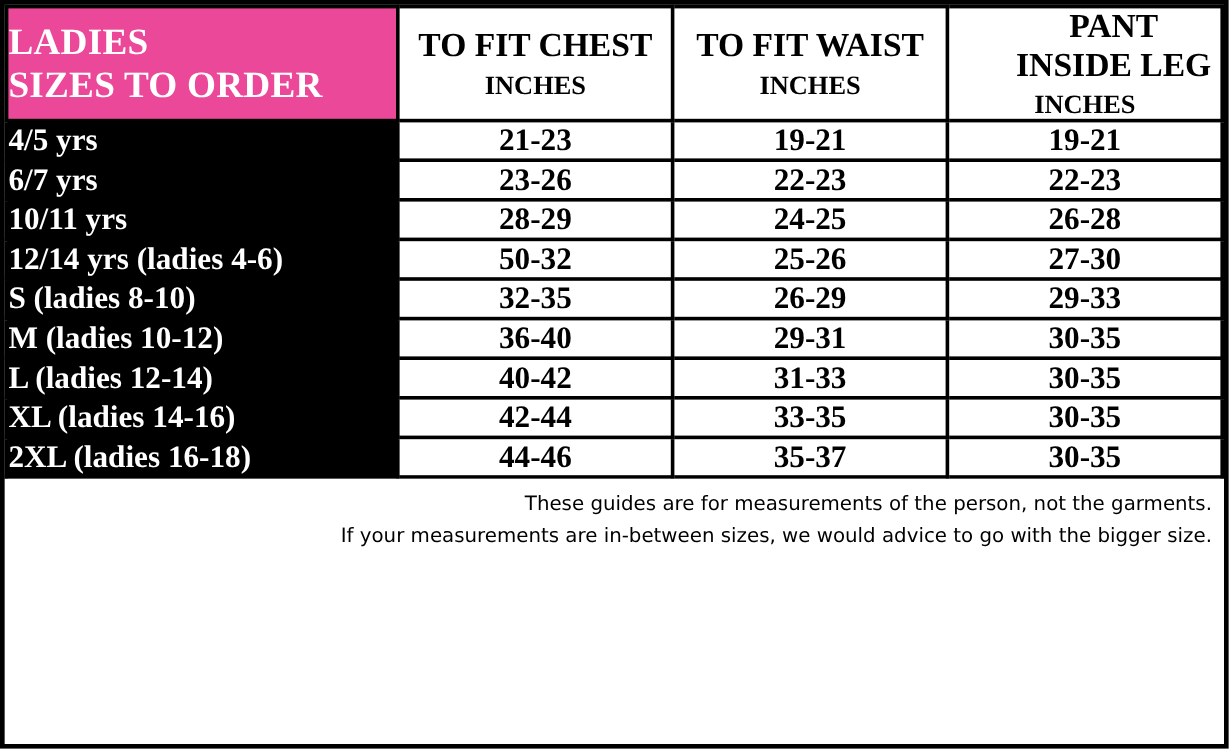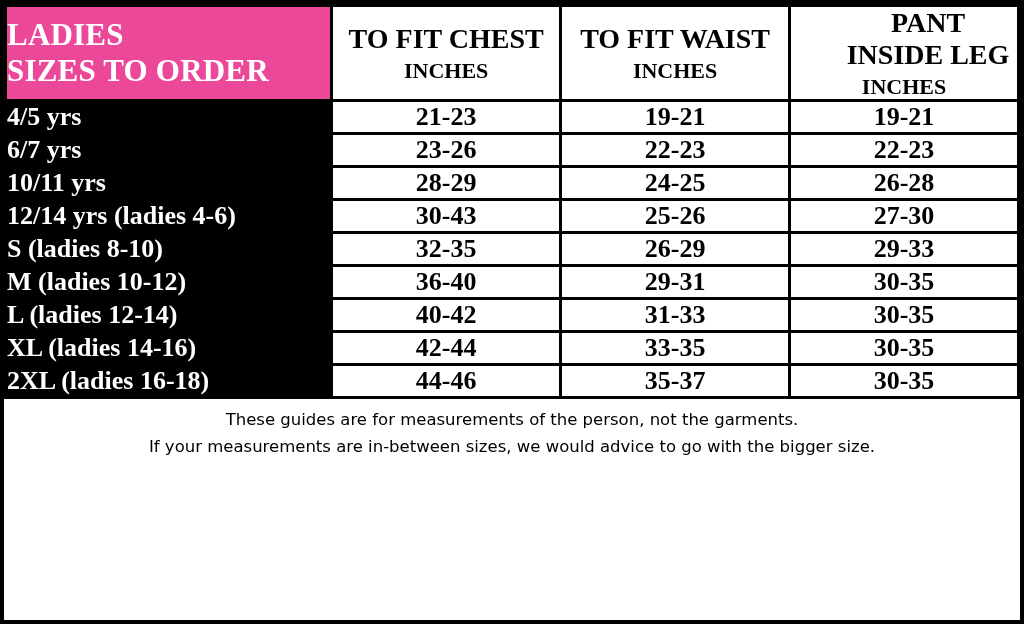--- a/index.html
+++ b/index.html
@@ -92,21 +92,21 @@
     font-size: 26px;
     font-weight: bold;
     text-align: center;
     padding: 4px 4px 6px 4px;
   }
 
   .notes {
     flex: 1 1 auto;
     background: #ffffff;
     padding: 8px 10px 21px 10px;
-    text-align: center;
+    text-align: right;
     font-family: "DejaVu Sans", sans-serif;
     font-size: 16.5px;
     line-height: 1.62;
     color: #000000;
   }
   .notes div { white-space: nowrap; }
 </style>
 </head>
 <body>
 
@@ -154,21 +154,21 @@
         <td class="row-value">22-23</td>
       </tr>
       <tr>
         <td class="row-label">10/11 yrs</td>
         <td class="row-value">28-29</td>
         <td class="row-value">24-25</td>
         <td class="row-value">26-28</td>
       </tr>
       <tr>
         <td class="row-label">12/14 yrs (ladies 4-6)</td>
-        <td class="row-value">30-43</td>
+        <td class="row-value">50-32</td>
         <td class="row-value">25-26</td>
         <td class="row-value">27-30</td>
       </tr>
       <tr>
         <td class="row-label">S (ladies 8-10)</td>
         <td class="row-value">32-35</td>
         <td class="row-value">26-29</td>
         <td class="row-value">29-33</td>
       </tr>
       <tr>

